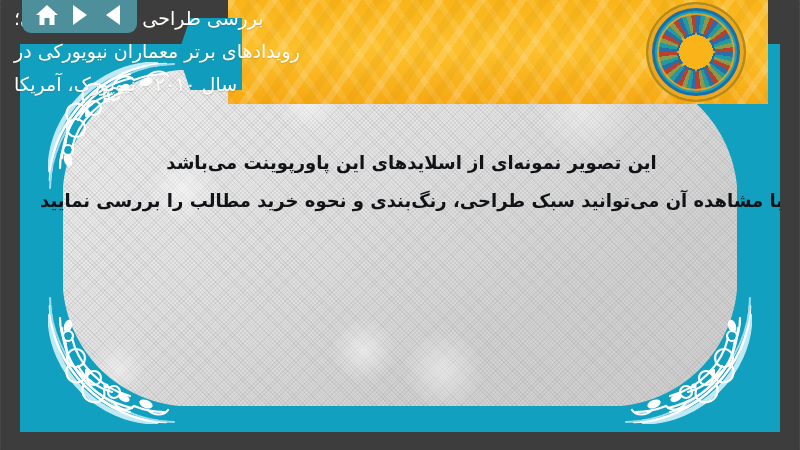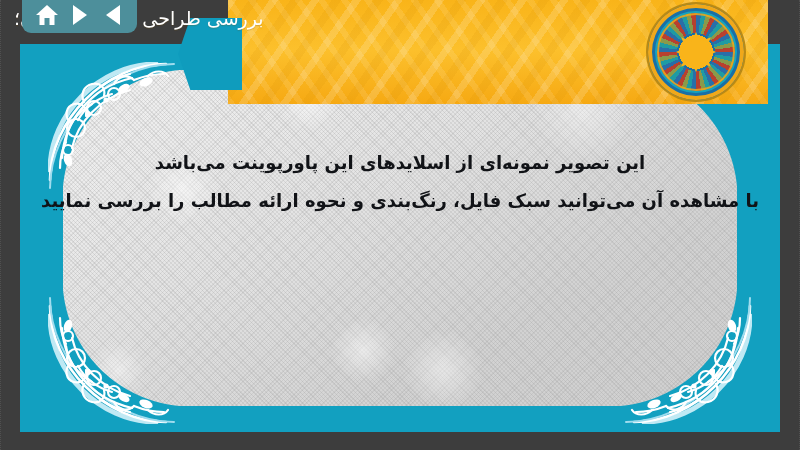--- a/index.html
+++ b/index.html
@@ -226,20 +226,21 @@
     display:flex; flex-direction:column; align-items:center;
     gap:0px;
   }
   #body-text .bline{
     direction:rtl; text-align:center;
     color:#111317;
     font-size:18px;
     line-height:38px;
     white-space:nowrap;
     font-weight:bold;
+    padding-left:23px;
   }
 
   
   #frame-edge{
     position:absolute; inset:0;
     pointer-events:none; z-index:45;
     border-left:1px dotted rgba(255,255,255,0.10);
     border-right:1px dotted rgba(255,255,255,0.10);
   }
 </style>
@@ -340,32 +341,34 @@
         <ellipse cx="98" cy="20" rx="7" ry="4" transform="rotate(-22 98 20)"></ellipse>
         <ellipse cx="76" cy="26" rx="6" ry="3.5" transform="rotate(-28 76 26)"></ellipse>
         <ellipse cx="20" cy="98" rx="4" ry="6.5" transform="rotate(-18 20 98)"></ellipse>
         <circle cx="40" cy="52" r="3"></circle>
         <circle cx="58" cy="38" r="2.6"></circle>
       </g>
     </svg>
 
     <div id="body-text">
       <div class="bline">این تصویر نمونه‌ای از اسلایدهای این پاورپوینت می‌باشد</div>
-      <div class="bline">با مشاهده آن می‌توانید سبک فایل، رنگ‌بندی و نحوه ارائه مطالب را بررسی نمایید</div>
+      <div class="bline">با مشاهده آن می‌توانید سبک طراحی، رنگ‌بندی و نحوه خرید مطالب را بررسی نمایید</div>
     </div>
 
   </div>
 
   <div id="band-tail"></div>
   <div id="band-tail-ext"></div>
 
   <div id="title-band"></div>
 
   <div id="title-text">
     <div class="tline">بررسی طراحی معماری شهری؛</div>
+    <div class="tline">رویدادهای برتر معماران نیویورکی در</div>
+    <div class="tline">سال ۲۰۱۰ - نیویورک، آمریکا</div>
   </div>
 
   <div id="medallion">
     <div class="med-ring"></div>
     <div class="med-star"></div>
   </div>
 
   <div id="navbar">
     <button class="navbtn" title="Previous">
       <span class="tri-left"></span>

